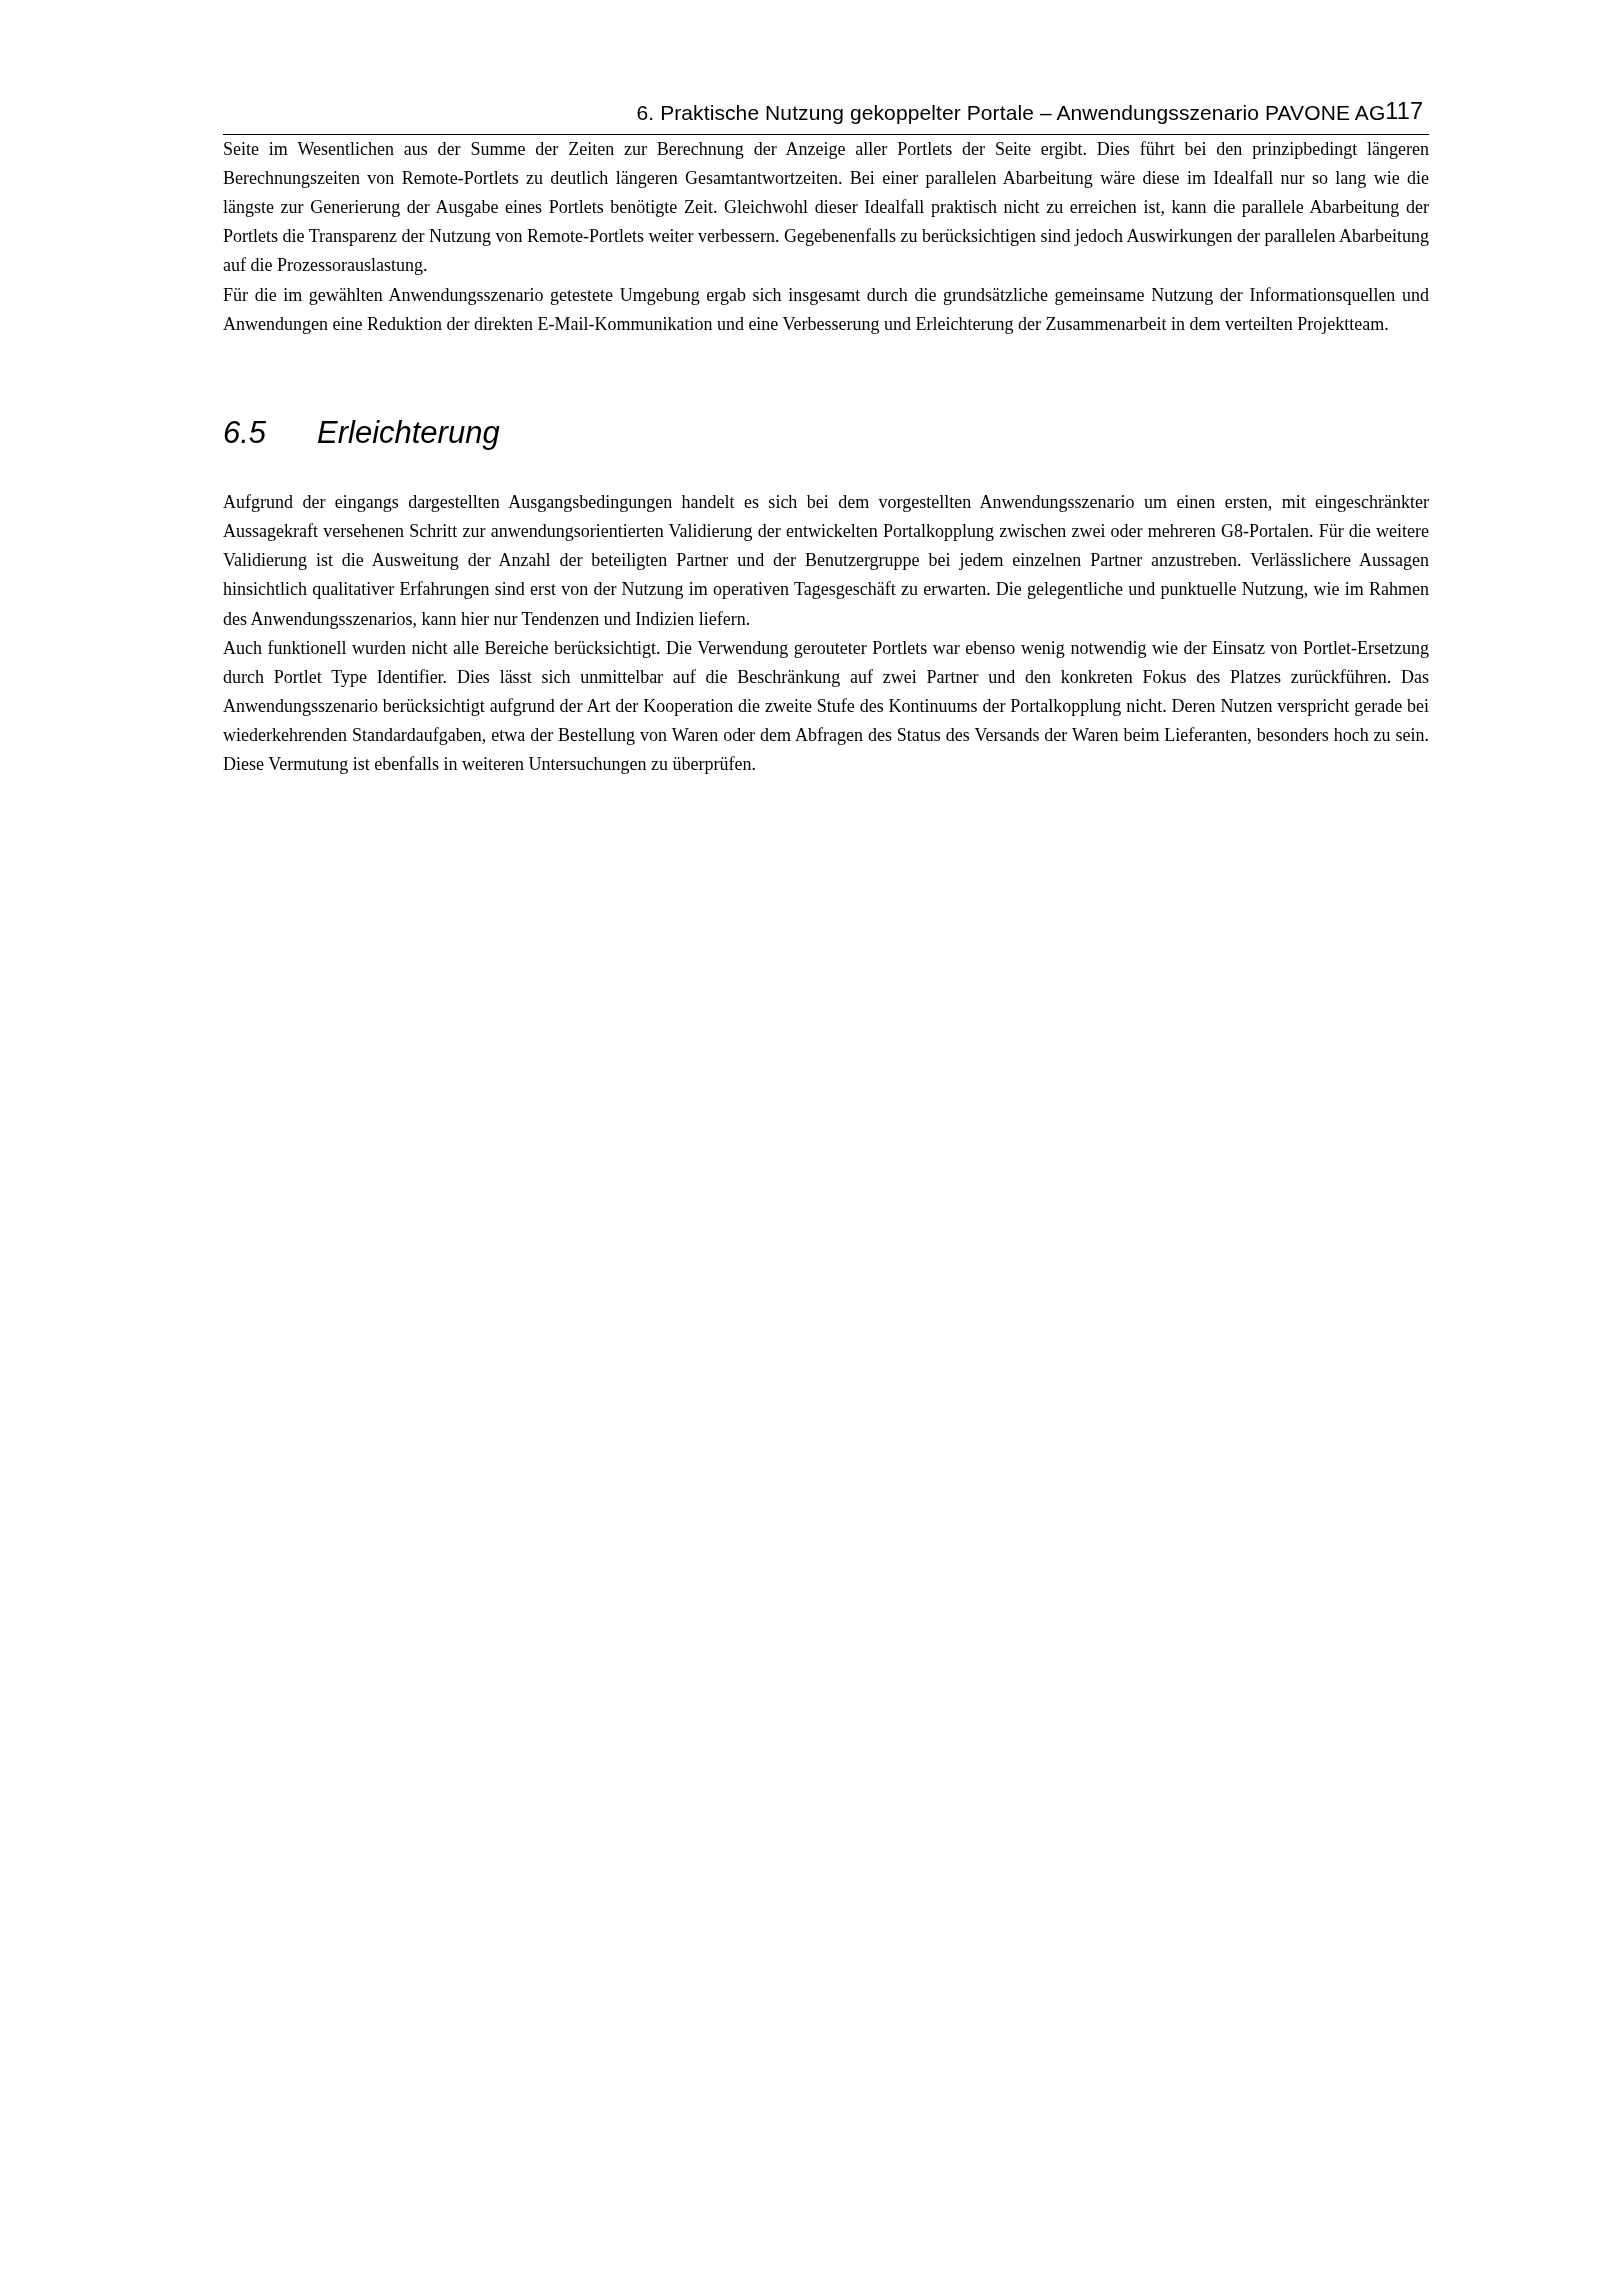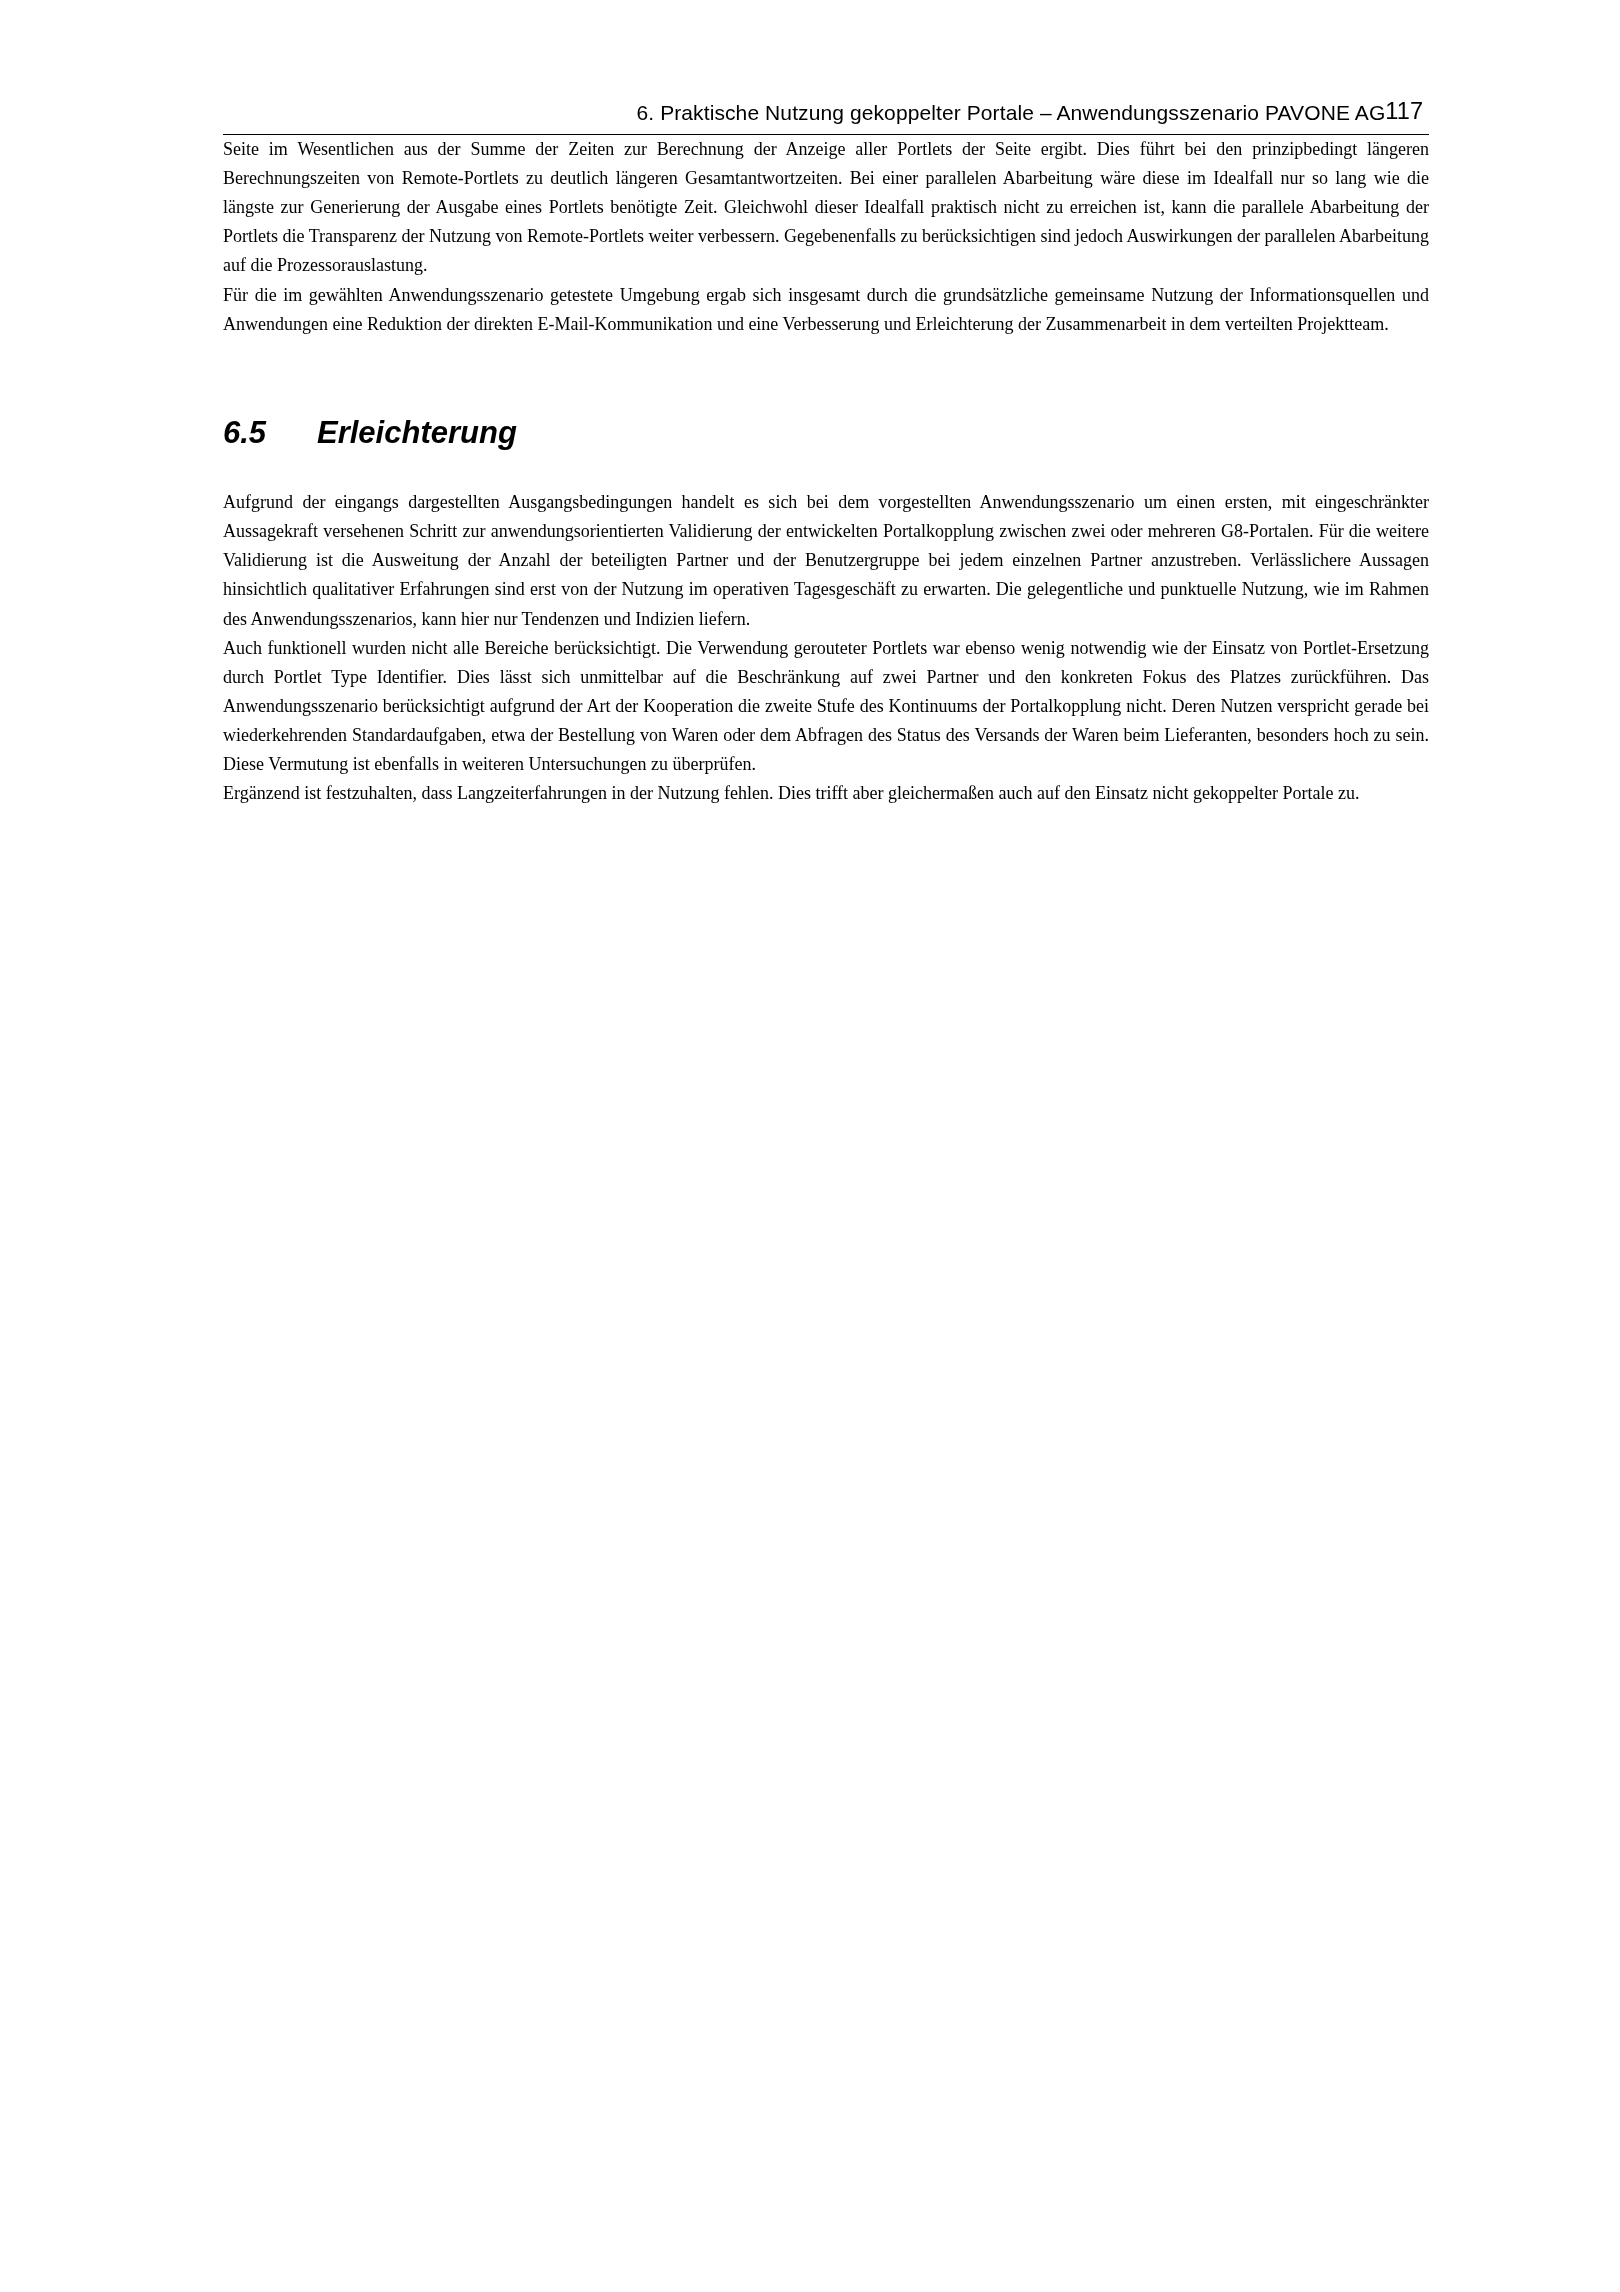--- a/index.html
+++ b/index.html
@@ -57,21 +57,21 @@
   }
   .gap-first {
     margin-top: 41px;
   }
   .gap-par {
     margin-top: 33px;
   }
   h2.section-heading {
     font-family: "Liberation Sans", sans-serif;
     font-style: italic;
-    font-weight: bold;
+    font-weight: normal;
     font-size: 31px;
     margin: 76px 0 37px 0;
     display: flex;
   }
   h2.section-heading .num {
     width: 94px;
     flex: 0 0 94px;
   }
 </style>
 </head>
@@ -88,17 +88,16 @@
     <p class="body-par gap-first">Seite im Wesentlichen aus der Summe der Zeiten zur Berechnung der Anzeige aller Portlets der Seite ergibt. Dies führt bei den prinzipbedingt längeren Berechnungszeiten von Remote-Portlets zu deutlich längeren Gesamtantwortzeiten. Bei einer parallelen Abarbeitung wäre diese im Idealfall nur so lang wie die längste zur Generierung der Ausgabe eines Portlets benötigte Zeit. Gleichwohl dieser Idealfall praktisch nicht zu erreichen ist, kann die parallele Abarbeitung der Portlets die Transparenz der Nutzung von Remote-Portlets weiter verbessern. Gegebenenfalls zu berücksichtigen sind jedoch Auswirkungen der parallelen Abarbeitung auf die Prozessorauslastung.</p>
     <p class="body-par gap-par">Für die im gewählten Anwendungsszenario getestete Umgebung ergab sich insgesamt durch die grundsätzliche gemeinsame Nutzung der Informationsquellen und Anwendungen eine Reduktion der direkten E-Mail-Kommunikation und eine Verbesserung und Erleichterung der Zusammenarbeit in dem verteilten Projektteam.</p>
 
     <h2 class="section-heading">
       <span class="num">6.5</span>
       <span>Erleichterung</span>
     </h2>
 
     <p class="body-par">Aufgrund der eingangs dargestellten Ausgangsbedingungen handelt es sich bei dem vorgestellten Anwendungsszenario um einen ersten, mit eingeschränkter Aussagekraft versehenen Schritt zur anwendungsorientierten Validierung der entwickelten Portalkopplung zwischen zwei oder mehreren G8-Portalen. Für die weitere Validierung ist die Ausweitung der Anzahl der beteiligten Partner und der Benutzergruppe bei jedem einzelnen Partner anzustreben. Verlässlichere Aussagen hinsichtlich qualitativer Erfahrungen sind erst von der Nutzung im operativen Tagesgeschäft zu erwarten. Die gelegentliche und punktuelle Nutzung, wie im Rahmen des Anwendungsszenarios, kann hier nur Tendenzen und Indizien liefern.</p>
     <p class="body-par gap-par">Auch funktionell wurden nicht alle Bereiche berücksichtigt. Die Verwendung gerouteter Portlets war ebenso wenig notwendig wie der Einsatz von Portlet-Ersetzung durch Portlet Type Identifier. Dies lässt sich unmittelbar auf die Beschränkung auf zwei Partner und den konkreten Fokus des Platzes zurückführen. Das Anwendungsszenario berücksichtigt aufgrund der Art der Kooperation die zweite Stufe des Kontinuums der Portalkopplung nicht. Deren Nutzen verspricht gerade bei wiederkehrenden Standardaufgaben, etwa der Bestellung von Waren oder dem Abfragen des Status des Versands der Waren beim Lieferanten, besonders hoch zu sein. Diese Vermutung ist ebenfalls in weiteren Untersuchungen zu überprüfen.</p>
-    <p class="body-par gap-par">Ergänzend ist festzuhalten, dass Langzeiterfahrungen in der Nutzung fehlen. Dies trifft aber gleichermaßen auch auf den Einsatz nicht gekoppelter Portale zu.</p>
 
   </div>
 </div>
 
 
 </body></html>

